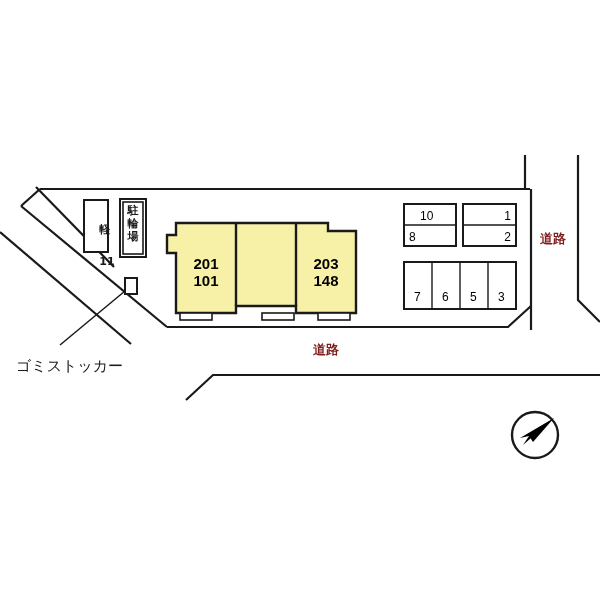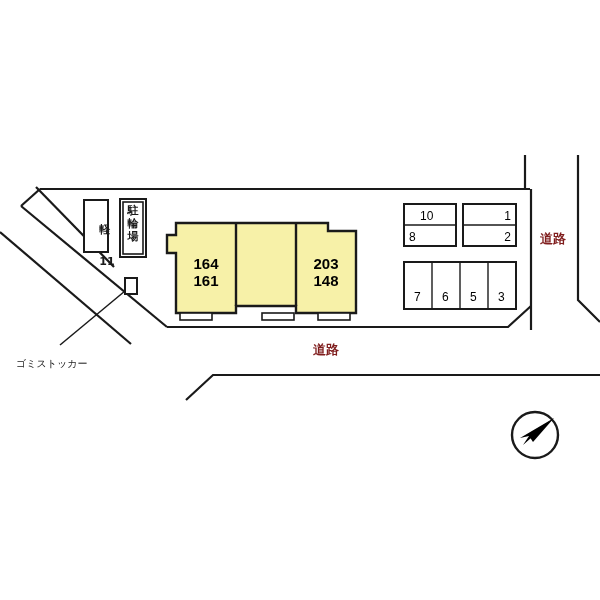--- a/index.html
+++ b/index.html
@@ -111,21 +111,21 @@
     font-size: 11px;
     line-height: 16px;
     color: #1a1a1a;
     text-align: center;
     white-space: pre;
     user-select: none;
   }
   .trash-label {
     position: absolute;
     font-family: "DejaVu Sans", "Liberation Sans", sans-serif;
-    font-size: 10px;
+    font-size: 15px;
     color: #1a1a1a;
     white-space: nowrap;
     user-select: none;
   }
   .compass {
     position: absolute;
     left: 509px;
     top: 409px;
     width: 52px;
     height: 52px;
@@ -195,22 +195,22 @@
     <path class="stall-line" d="M 463 225 L 516 225"></path>
 
     <rect class="box-white-outer" x="404" y="262" width="112" height="47"></rect>
     <path class="stall-line" d="M 432 262 L 432 309"></path>
     <path class="stall-line" d="M 460 262 L 460 309"></path>
     <path class="stall-line" d="M 488 262 L 488 309"></path>
 
   </svg>
 
   <div class="unit-label" style="left:176px; top:255px; width:60px;">
-    <span>164</span><br>
-    <span>161</span>
+    <span>201</span><br>
+    <span>101</span>
   </div>
 
 
   <div class="unit-label" style="left:296px; top:255px; width:60px;">
     <span>203</span><br>
     <span>148</span>
   </div>
 
   <div class="kei-label" style="left:84px; top:206px; width:24px;">
     <span>軽</span><br>

